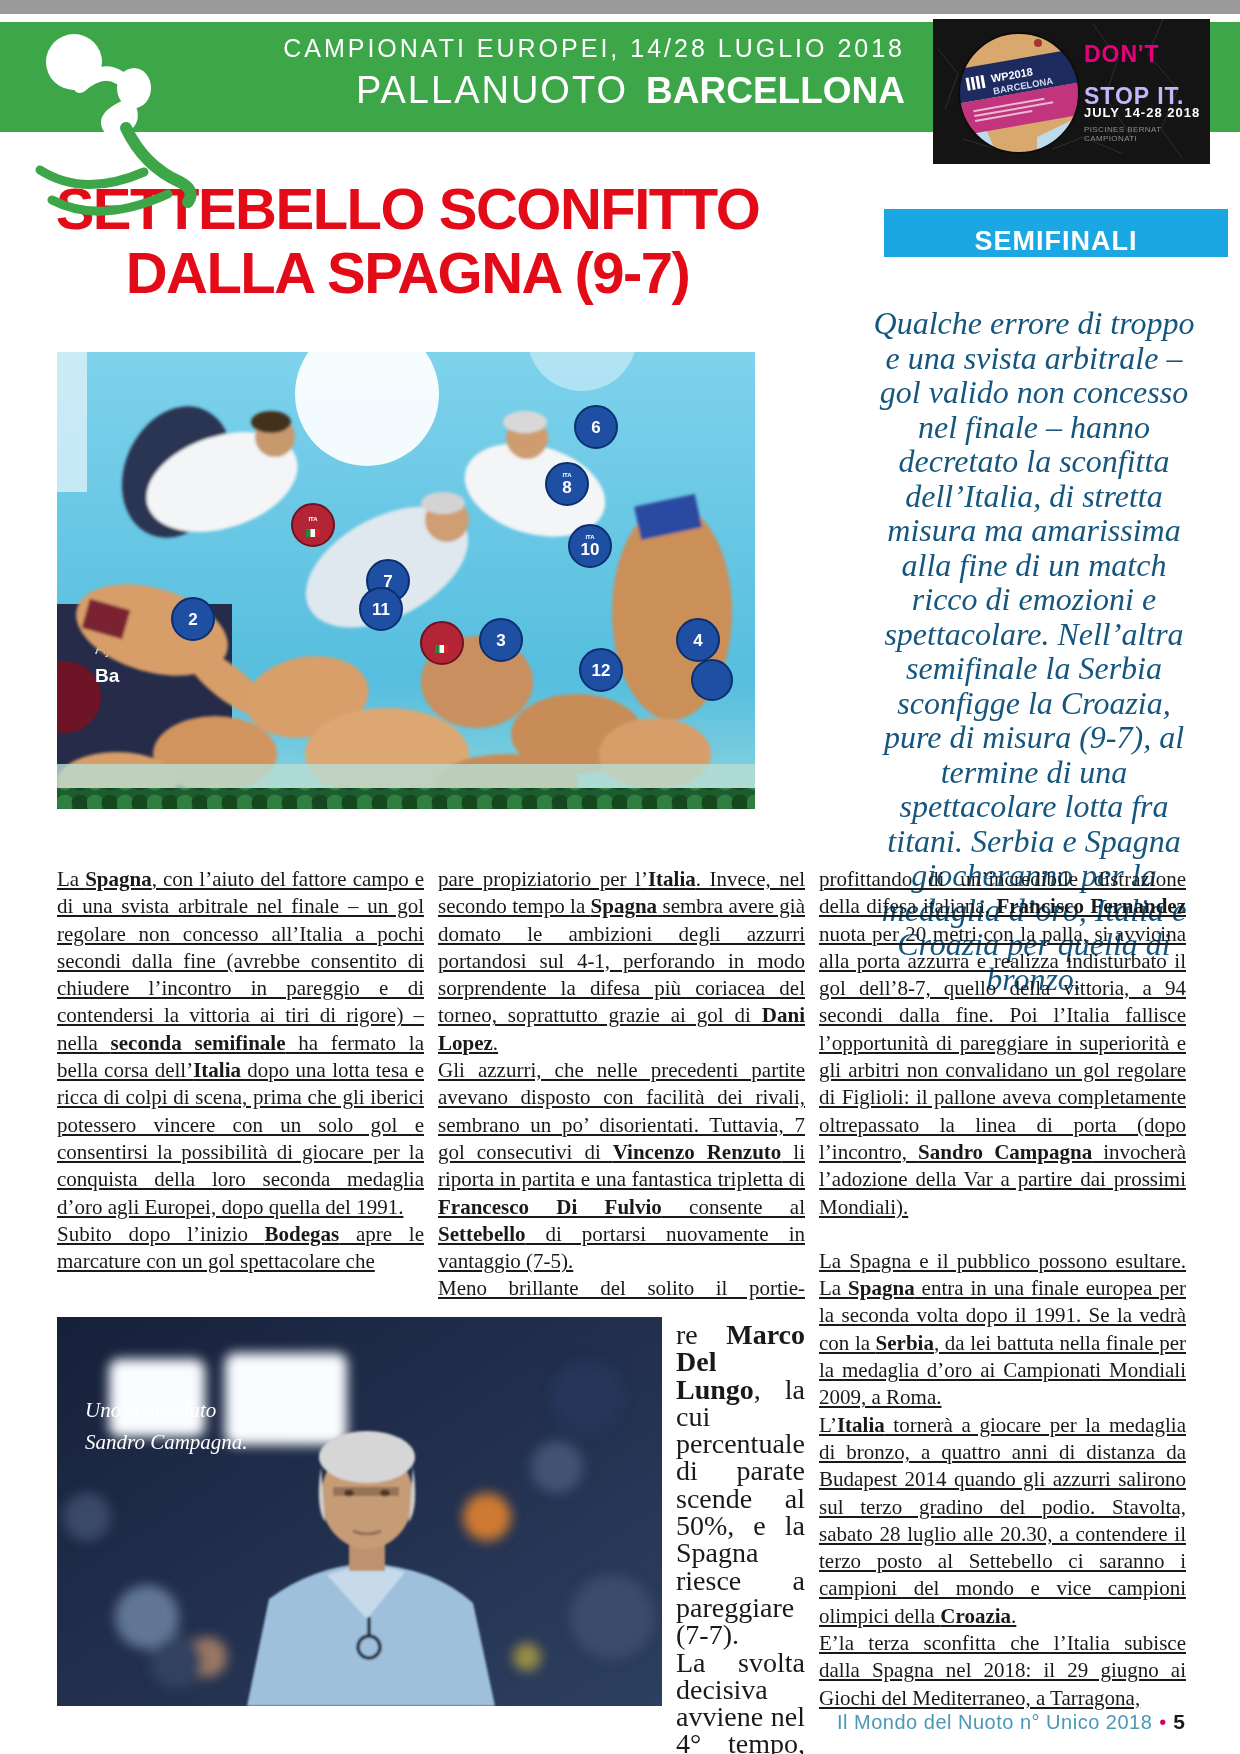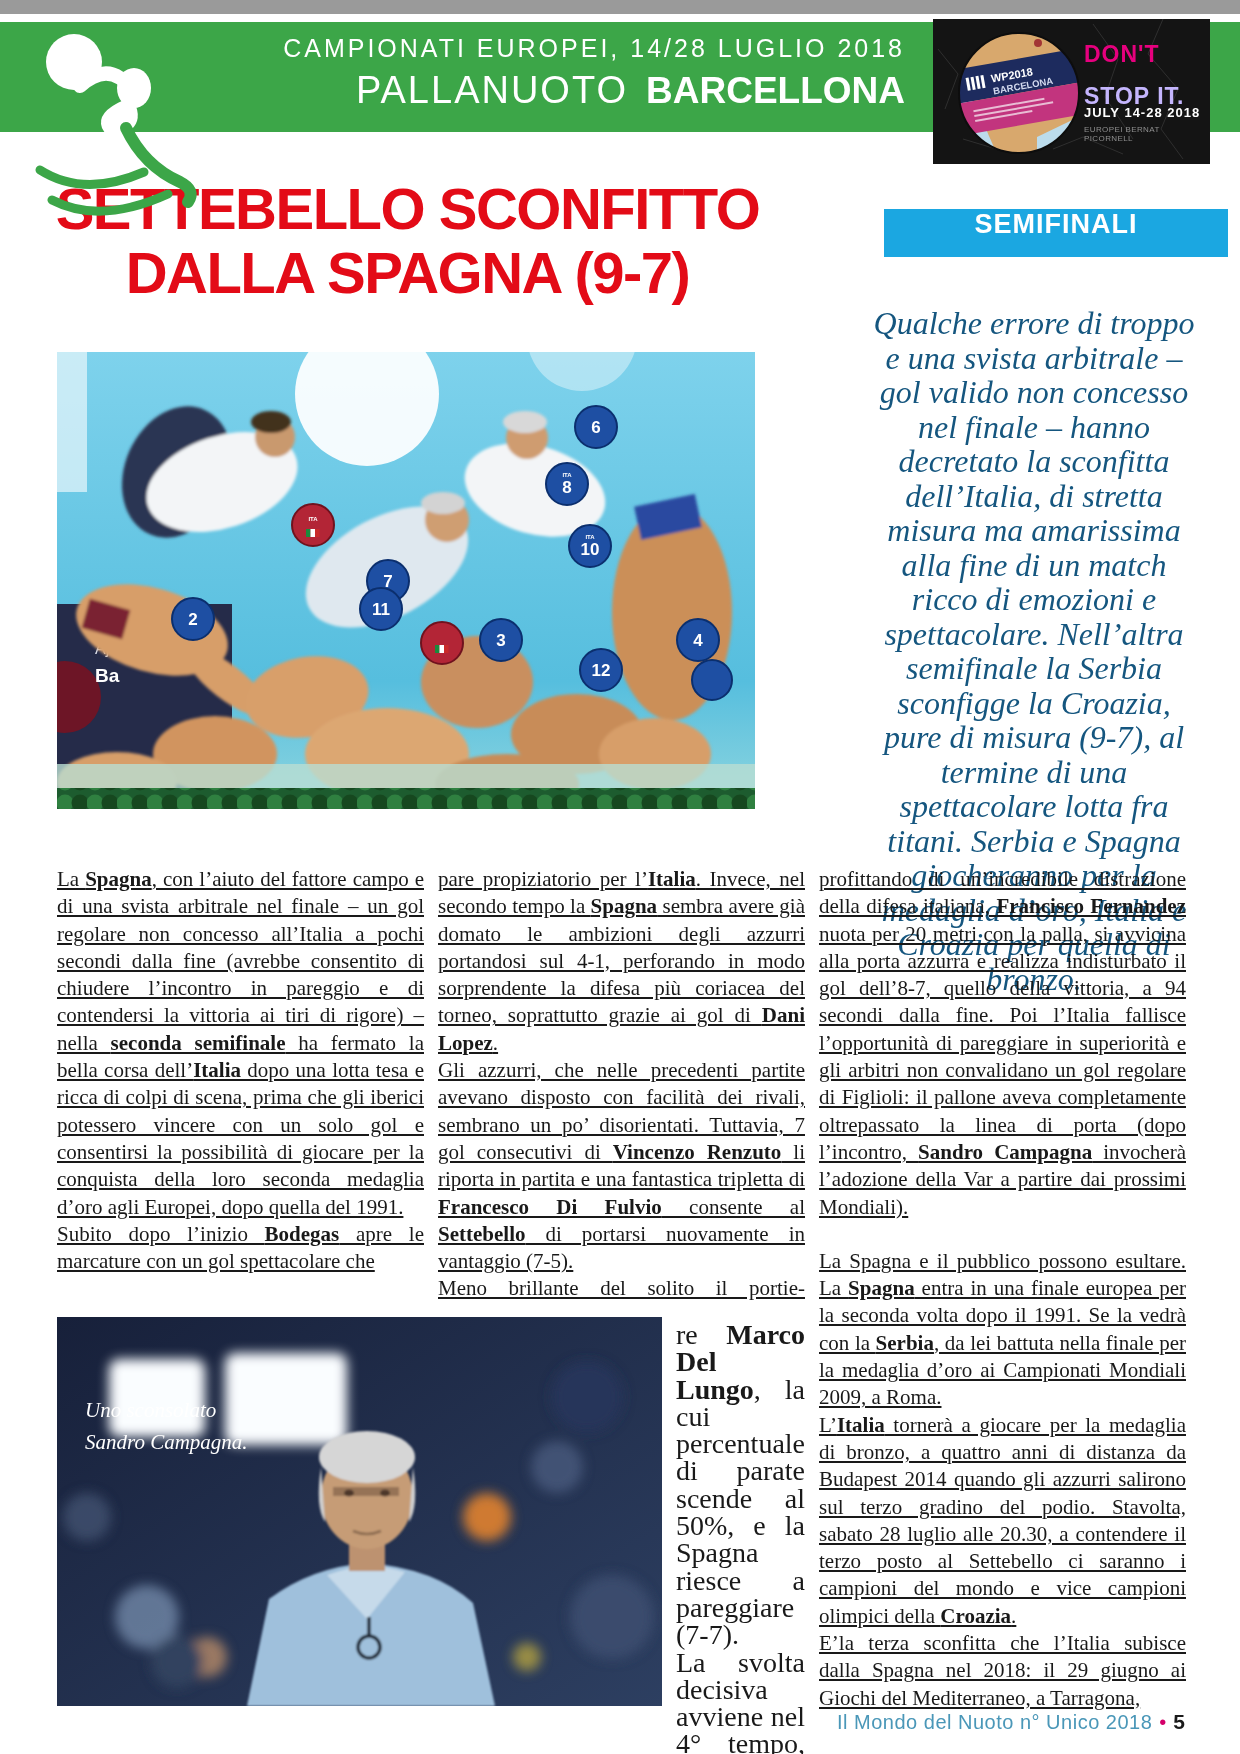--- a/index.html
+++ b/index.html
@@ -29,21 +29,21 @@
            font-size:8px;letter-spacing:.4px;color:#8f8f8f;}
 
   
   .headline{position:absolute;left:55px;top:163px;width:705px;margin:0;text-align:center;
             font-family:"Liberation Sans",sans-serif;font-weight:bold;font-size:58px;
             line-height:64px;letter-spacing:-1.5px;color:#E30B17;}
 
   
   .side-banner{position:absolute;left:884px;top:195px;width:344px;height:48px;background:#1BA7E1;
                color:#fff;font-family:"Liberation Sans",sans-serif;font-weight:bold;font-size:27px;
-               letter-spacing:1px;display:flex;align-items:flex-start;justify-content:center;}
+               letter-spacing:1px;display:flex;align-items:flex-end;justify-content:center;}
   .side-text{position:absolute;left:872px;top:292px;width:324px;text-align:center;
              font-style:italic;font-size:32px;line-height:34.5px;color:#15567F;}
 
   
   .photo1{position:absolute;left:57px;top:338px;}
   .photo2{position:absolute;left:57px;top:1303px;}
 
   
   .col{position:absolute;width:367px;top:852px;font-size:21px;line-height:27.3px;
        text-align:justify;color:#191919;}
@@ -123,21 +123,21 @@
           <rect x="30" y="88" width="80" height="2" fill="#e9bcd4"></rect>
           <rect x="30" y="93" width="58" height="2" fill="#e9bcd4"></rect>
         </g>
         <circle cx="97" cy="24" r="4" fill="#a23535"></circle>
       </g>
       <circle cx="78" cy="74" r="60" fill="none" stroke="#0d0d0d" stroke-width="2"></circle>
     </svg>
     <div class="p-dont">DON'T</div>
     <div class="p-stop">STOP IT.</div>
     <div class="p-dates">JULY 14-28 2018</div>
-    <div class="p-venue">EUROPEI BERNAT PICORNELL</div>
+    <div class="p-venue">PISCINES BERNAT CAMPIONATI</div>
   </div>
 
   <h1 class="headline">
     <div>SETTEBELLO SCONFITTO</div>
     <div>DALLA SPAGNA (9-7)</div>
   </h1>
 
   <svg class="photo1" width="698" height="457" viewBox="0 0 698 457">
     <defs>
       <linearGradient id="pool" x1="0" y1="0" x2="0" y2="1">

